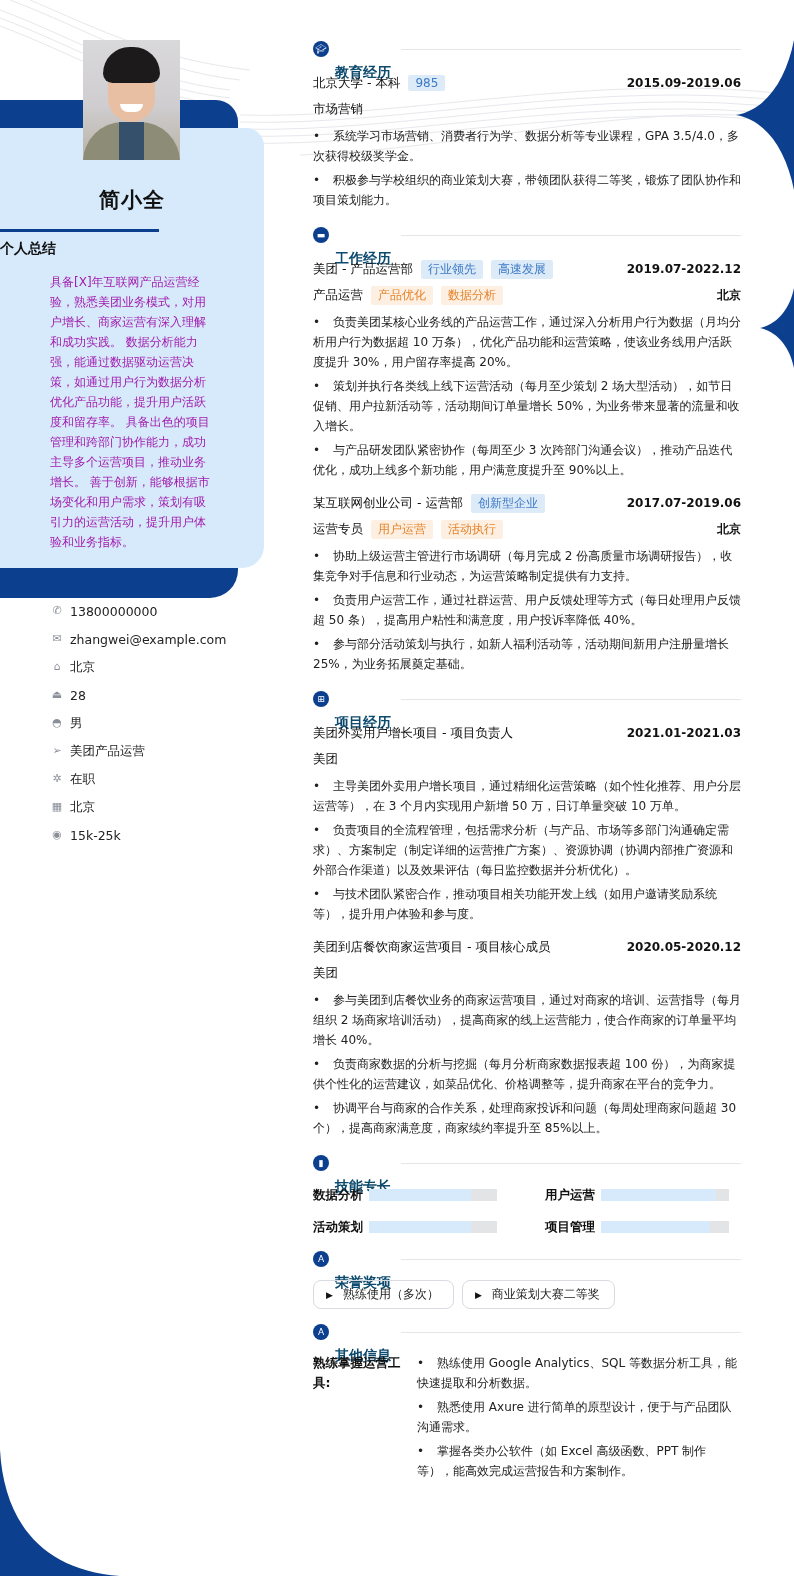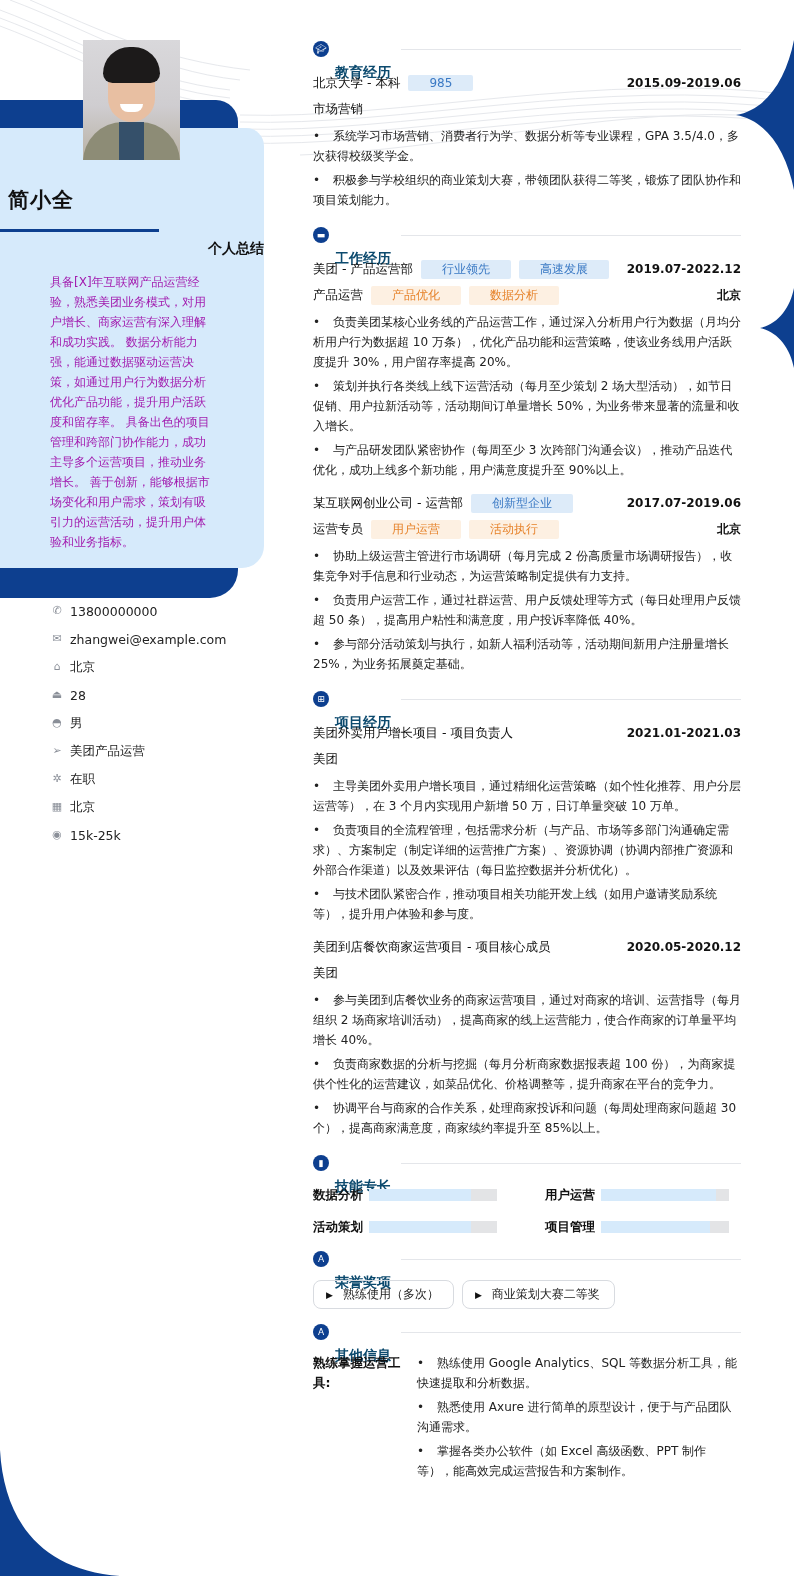--- a/index.html
+++ b/index.html
@@ -14,40 +14,40 @@
   .left-card { position: absolute; left: 0; top: 128px; width: 264px; height: 440px; background: #d6eafb; border-radius: 0 18px 22px 0; }
   .left-band-bottom { position: absolute; left: 0; top: 568px; width: 238px; height: 30px; background: #0d3f8f; border-bottom-right-radius: 28px; }
 
   .photo { position: absolute; left: 83px; top: 40px; width: 97px; height: 120px; background: linear-gradient(180deg,#d9d8db 0%,#cfcdd0 55%,#b9b2a4 100%); overflow: hidden; }
   .photo .hair { position: absolute; left: 20px; top: 7px; width: 57px; height: 36px; background: #1c1a1a; border-radius: 28px 28px 10px 10px; }
   .photo .face { position: absolute; left: 25px; top: 22px; width: 47px; height: 60px; background: #e8bfa2; border-radius: 22px 22px 24px 24px; }
   .photo .smile { position: absolute; left: 37px; top: 64px; width: 23px; height: 8px; background: #fff; border-radius: 0 0 12px 12px; }
   .photo .jacket { position: absolute; left: 0; top: 82px; width: 97px; height: 40px; background: #8d8c76; border-radius: 40px 40px 0 0; }
   .photo .collar { position: absolute; left: 36px; top: 82px; width: 25px; height: 40px; background: #35506a; }
 
-  .name { position: absolute; left: 8px; top: 186px; width: 264px; text-align: left; padding-left: 0; font-size: 21px; font-weight: bold; letter-spacing: 1px; color: #111; }
+  .name { position: absolute; left: 0; top: 186px; width: 264px; text-align: center; padding-left: 0; font-size: 21px; font-weight: bold; letter-spacing: 1px; color: #111; }
   .name-rule { position: absolute; left: 0; top: 229px; width: 159px; height: 3px; background: #0d3f8f; }
-  .summary-title { position: absolute; left: 0; top: 240px; width: 264px; text-align: right; font-size: 14px; font-weight: bold; color: #111; }
+  .summary-title { position: absolute; left: 0; top: 240px; width: 264px; text-align: left; font-size: 14px; font-weight: bold; color: #111; }
   .summary-text { position: absolute; left: 50px; top: 272px; width: 160px; font-size: 12px; line-height: 20px; color: #a21caf; }
 
   .contact { position: absolute; left: 50px; top: 597px; width: 220px; }
   .contact-item { height: 28px; display: flex; align-items: center; font-size: 12.5px; color: #222; }
   .contact-icon { width: 14px; height: 14px; margin-right: 6px; color: #8a8f98; font-size: 11px; line-height: 14px; text-align: center; }
 
   
   .main { position: absolute; left: 313px; top: 38px; width: 428px; }
   .section-head { display: flex; align-items: center; height: 22px; margin-bottom: 10px; }
   .section-icon { width: 16px; height: 16px; border-radius: 50%; background: #0d3f8f; color: #fff; font-size: 9px; line-height: 16px; text-align: center; margin-right: 6px; flex: none; }
   .section-title { font-size: 14px; font-weight: bold; color: #0c4a6e; margin-right: 10px; white-space: nowrap; margin-top: 48px; }
   .section-line { flex: 1; height: 1px; background: #e4e6ea; }
 
   .row { display: flex; align-items: center; justify-content: space-between; height: 26px; }
   .row-left { display: flex; align-items: center; }
   .strong { font-size: 12.5px; font-weight: normal; color: #111; }
-  .tag { font-size: 12px; padding: 1px 21px; margin-left: 8px; border-radius: 2px; }
+  .tag { font-size: 12px; padding: 1px 7px; margin-left: 8px; border-radius: 2px; }
   .tag.blue { background: #ddebf9; color: #3a79c4; }
   .tag.orange { background: #fdf0e2; color: #e6822a; }
   .date { font-size: 12px; font-weight: bold; color: #111; }
 
   ul.bullets { list-style: none; margin-top: 4px; }
   ul.bullets li { position: relative; padding-left: 0; text-indent: 0; font-size: 12px; line-height: 20px; color: #222; margin-bottom: 4px; }
   ul.bullets li::before { content: "•"; display: inline-block; width: 16px; padding-left: 0; margin-right: 4px; color: #222; }
 
   .block { margin-bottom: 10px; }
   .section { margin-bottom: 10px; }

